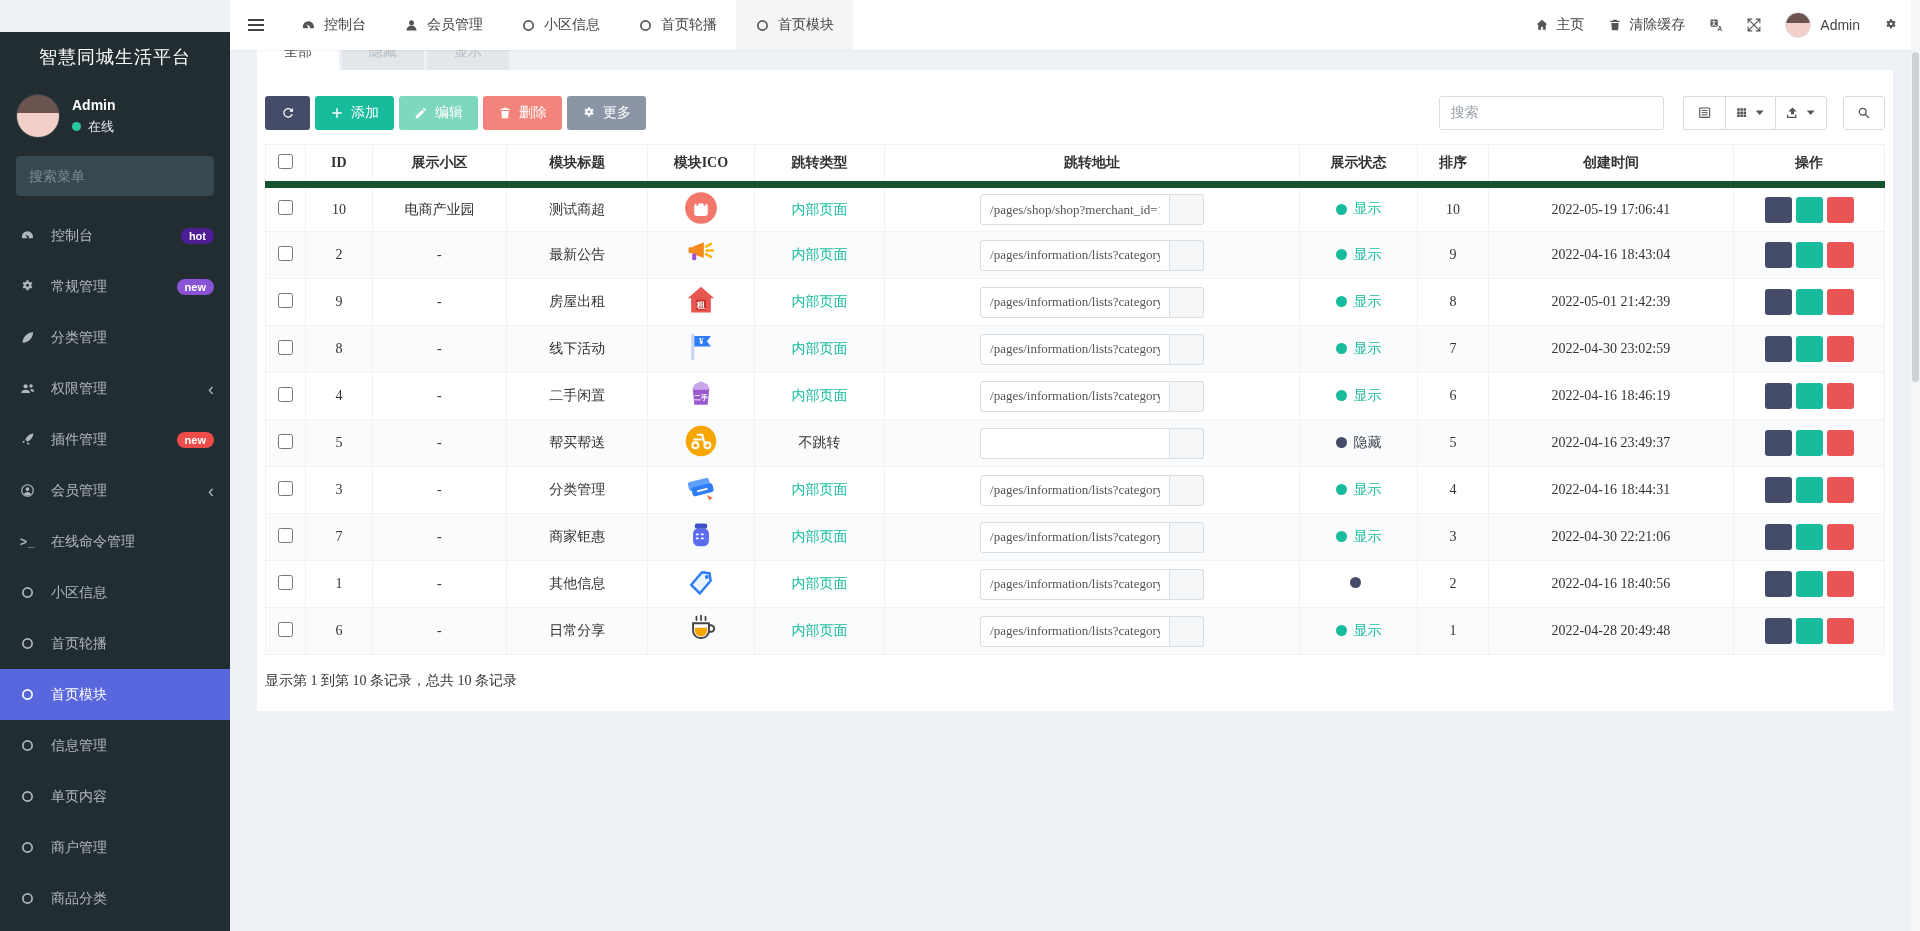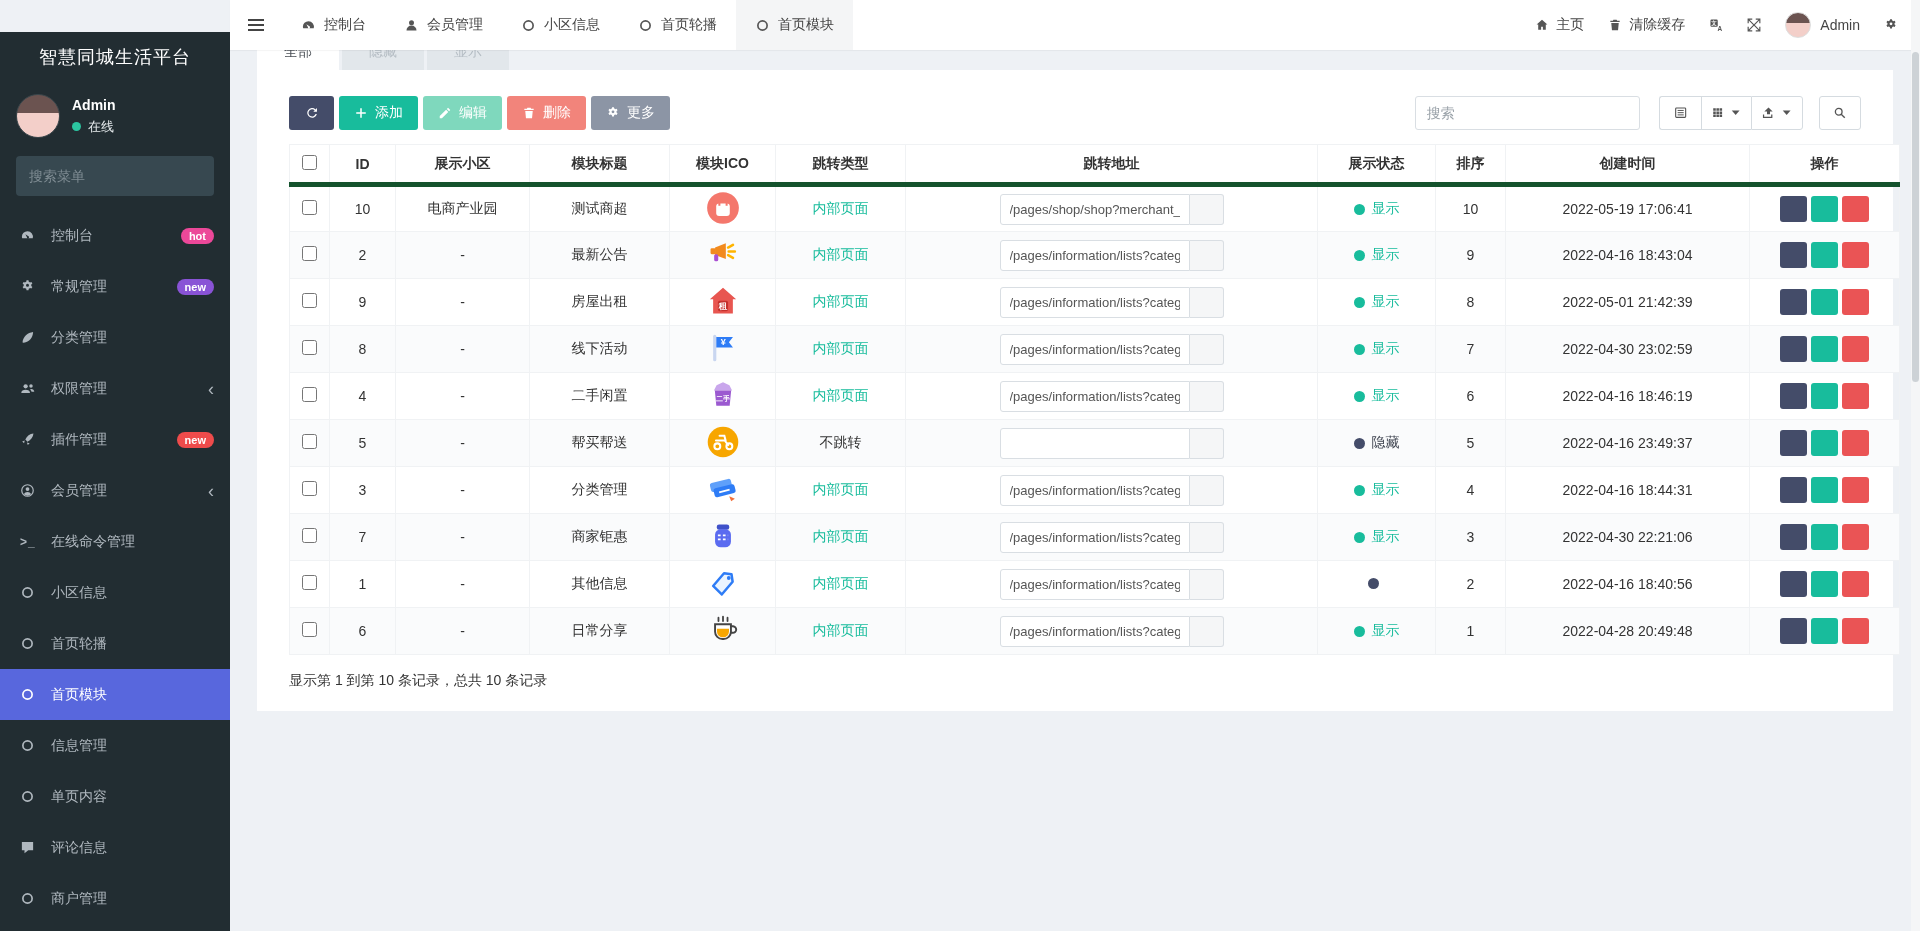--- a/index.html
+++ b/index.html
@@ -46,21 +46,21 @@
   .nav-ico { width:16px; height:16px; color:#555; }
   .nav-ico svg { width:16px; height:16px; }
   .nav-avatar { width:26px; height:26px; border-radius:50%; background:linear-gradient(180deg,#6b5350 0%,#6b5350 42%,#f3cfc9 42%); border:1px solid #ddd; }
   .nav-user { display:flex; align-items:center; gap:9px; color:#454545; }
 
   
   .content { margin-left:230px; padding:34px 27px 0; height:812px; }
   .filter-tabs { display:flex; }
   .ftab { border:none; background:#e2e7eb; color:#b4bcc3; font-size:14px; padding:0 27px; height:36px; margin-right:3px; }
   .ftab.active { background:#fff; color:#4a4f55; }
-  .panel { background:#fff; padding:26px 32px 20px; min-height:641px; }
+  .panel { background:#fff; padding:26px 8px 20px; min-height:641px;font-family:Liberation Serif, serif; }
 
   .toolbar { display:flex; align-items:center; justify-content:space-between; }
   .tb-left { display:flex; gap:5px; }
   .btn { border:none; border-radius:3px; height:34px; color:#fff; font-size:14px; display:inline-flex; align-items:center; gap:7px; padding:0 15px; }
   .btn svg { width:13px; height:13px; }
   .btn-refresh { background:#444c69; width:45px; justify-content:center; padding:0; }
   .btn-add { background:#18bc9c; }
   .btn-edit { background:#7fd8bd; }
   .btn-del { background:#f2847b; }
   .btn-more { background:#8c95a5; }
@@ -72,21 +72,21 @@
   .wbtn svg { width:14px; height:14px; }
   .wbtn .caret svg { width:9px; height:9px; }
   .btn-group .wbtn { border-right-width:0; }
   .btn-group .wbtn:first-child { border-radius:3px 0 0 3px; }
   .btn-group .wbtn:last-child { border-right-width:1px; border-radius:0 3px 3px 0; }
   .wbtn.solo { border-radius:3px; margin-left:16px; }
 
   
   table { width:100%; border-collapse:collapse; table-layout:fixed; margin-top:14px; font-size:14px; }
   th, td { text-align:center; vertical-align:middle; border:1px solid #f0f2f4; }
-  th { height:40px; font-weight:bold; color:#333; background:#fff; border-bottom:5px solid #14532d; }
+  th { height:40px; font-weight:bold; color:#333; background:#fff; border-bottom:7px solid #14532d; }
   td { height:47px; color:#333; }
   tbody tr:nth-child(even) td { background:#fafbfc; }
   .jump-internal { color:#18bc9c; }
   .url-group { display:inline-flex; vertical-align:middle; }
   .url-input { width:190px; height:31px; border:1px solid #d9dee3; border-radius:3px 0 0 3px; padding:0 9px; font-size:13px; color:#555; background:#fff; }
   .url-btn { width:34px; height:31px; border:1px solid #d9dee3; border-left:none; border-radius:0 3px 3px 0; background:#f5f6f7; color:#555; display:inline-flex; align-items:center; justify-content:center; }
   .st { display:inline-flex; align-items:center; gap:7px; }
   .st .dot { width:11px; height:11px; border-radius:50%; }
   .st.show .dot { background:#18bc9c; } .st.show .st-label { color:#18bc9c; }
   .st.hide .dot { background:#444c69; } .st.hide .st-label { color:#3f4450; }
@@ -131,21 +131,21 @@
       </span>
   </div>
   <nav class="menu" id="sidebar-menu">
   <div class="menu-item">
     <span class="mi-icon">
           <svg viewBox="0 0 24 24" fill="currentColor" xmlns="http://www.w3.org/2000/svg">
             <path fill-rule="evenodd" d="M12 5A9 9 0 0 0 3 14a9 9 0 0 0 .6 2.4h16.8A9 9 0 0 0 12 5zm-.9 9.6L8.6 9.8l4.9 3.4a1.7 1.7 0 1 1-2.4 1.4z"></path>
           </svg>
         </span>
     <span class="mi-label">控制台</span>
-    <span class="mi-badge" style="background: #ec4899;">hot</span>
+    <span class="mi-badge" style="background: #4c1d95;">hot</span>
 
   </div>
 
   <div class="menu-item">
     <span class="mi-icon">
           <svg viewBox="0 0 24 24" fill="currentColor" xmlns="http://www.w3.org/2000/svg">
             <path fill-rule="evenodd" d="M10.4 2h3.2l.4 2.3a7 7 0 0 1 2 1.1l2.2-.8 1.6 2.7-1.8 1.5a7 7 0 0 1 0 2.3l1.8 1.5-1.6 2.7-2.2-.8a7 7 0 0 1-2 1.1l-.4 2.3h-3.2l-.4-2.3a7 7 0 0 1-2-1.1l-2.2.8-1.6-2.7 1.8-1.5a7 7 0 0 1 0-2.3L4.2 7.3l1.6-2.7 2.2.8a7 7 0 0 1 2-1.1zM12 12.4a2.4 2.4 0 1 0 0-4.8 2.4 2.4 0 0 0 0 4.8z"></path>
           </svg>
         </span>
     <span class="mi-label">常规管理</span>
@@ -252,29 +252,20 @@
   <div class="menu-item">
     <span class="mi-icon">
           <svg viewBox="0 0 24 24" fill="currentColor" xmlns="http://www.w3.org/2000/svg">
             <circle cx="12" cy="12" r="7.4" fill="none" stroke="currentColor" stroke-width="2.7"></circle>
           </svg>
         </span>
     <span class="mi-label">单页内容</span>
 
   </div>
 
-  <div class="menu-item">
-    <span class="mi-icon">
-          <svg viewBox="0 0 24 24" fill="currentColor" xmlns="http://www.w3.org/2000/svg">
-            <path d="M21 3H3v13.5h4.2V21l6-4.5H21z"></path>
-          </svg>
-        </span>
-    <span class="mi-label">评论信息</span>
-
-  </div>
 
   <div class="menu-item">
     <span class="mi-icon">
           <svg viewBox="0 0 24 24" fill="currentColor" xmlns="http://www.w3.org/2000/svg">
             <circle cx="12" cy="12" r="7.4" fill="none" stroke="currentColor" stroke-width="2.7"></circle>
           </svg>
         </span>
     <span class="mi-label">商户管理</span>
 
   </div>

